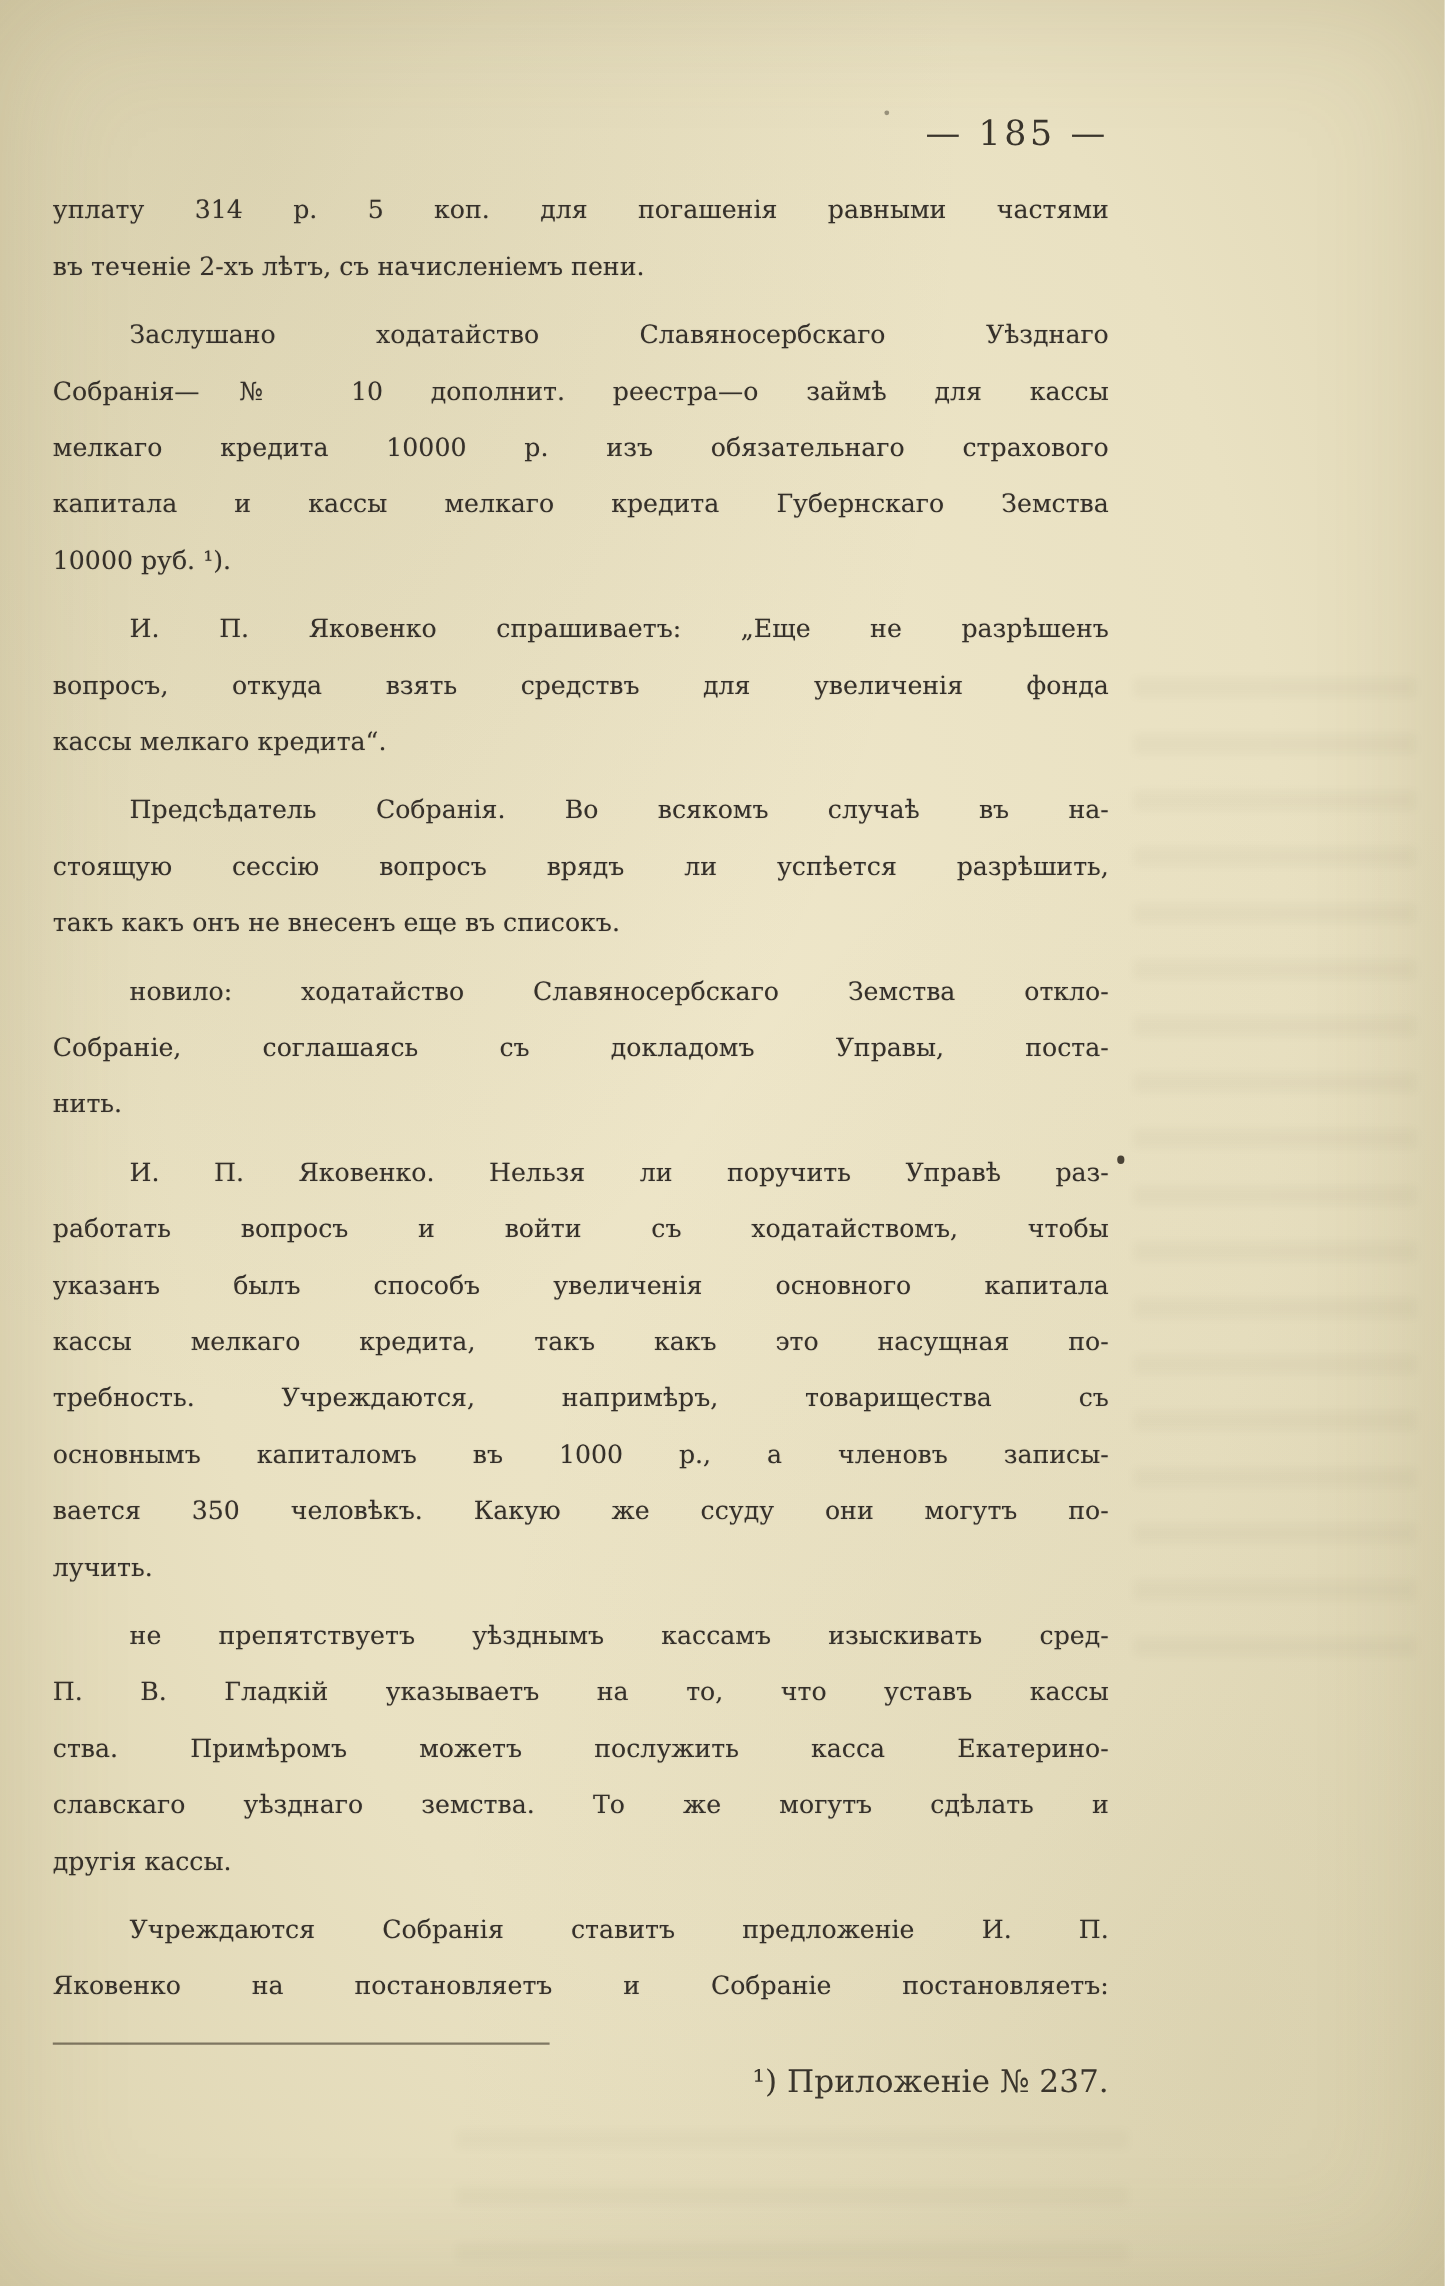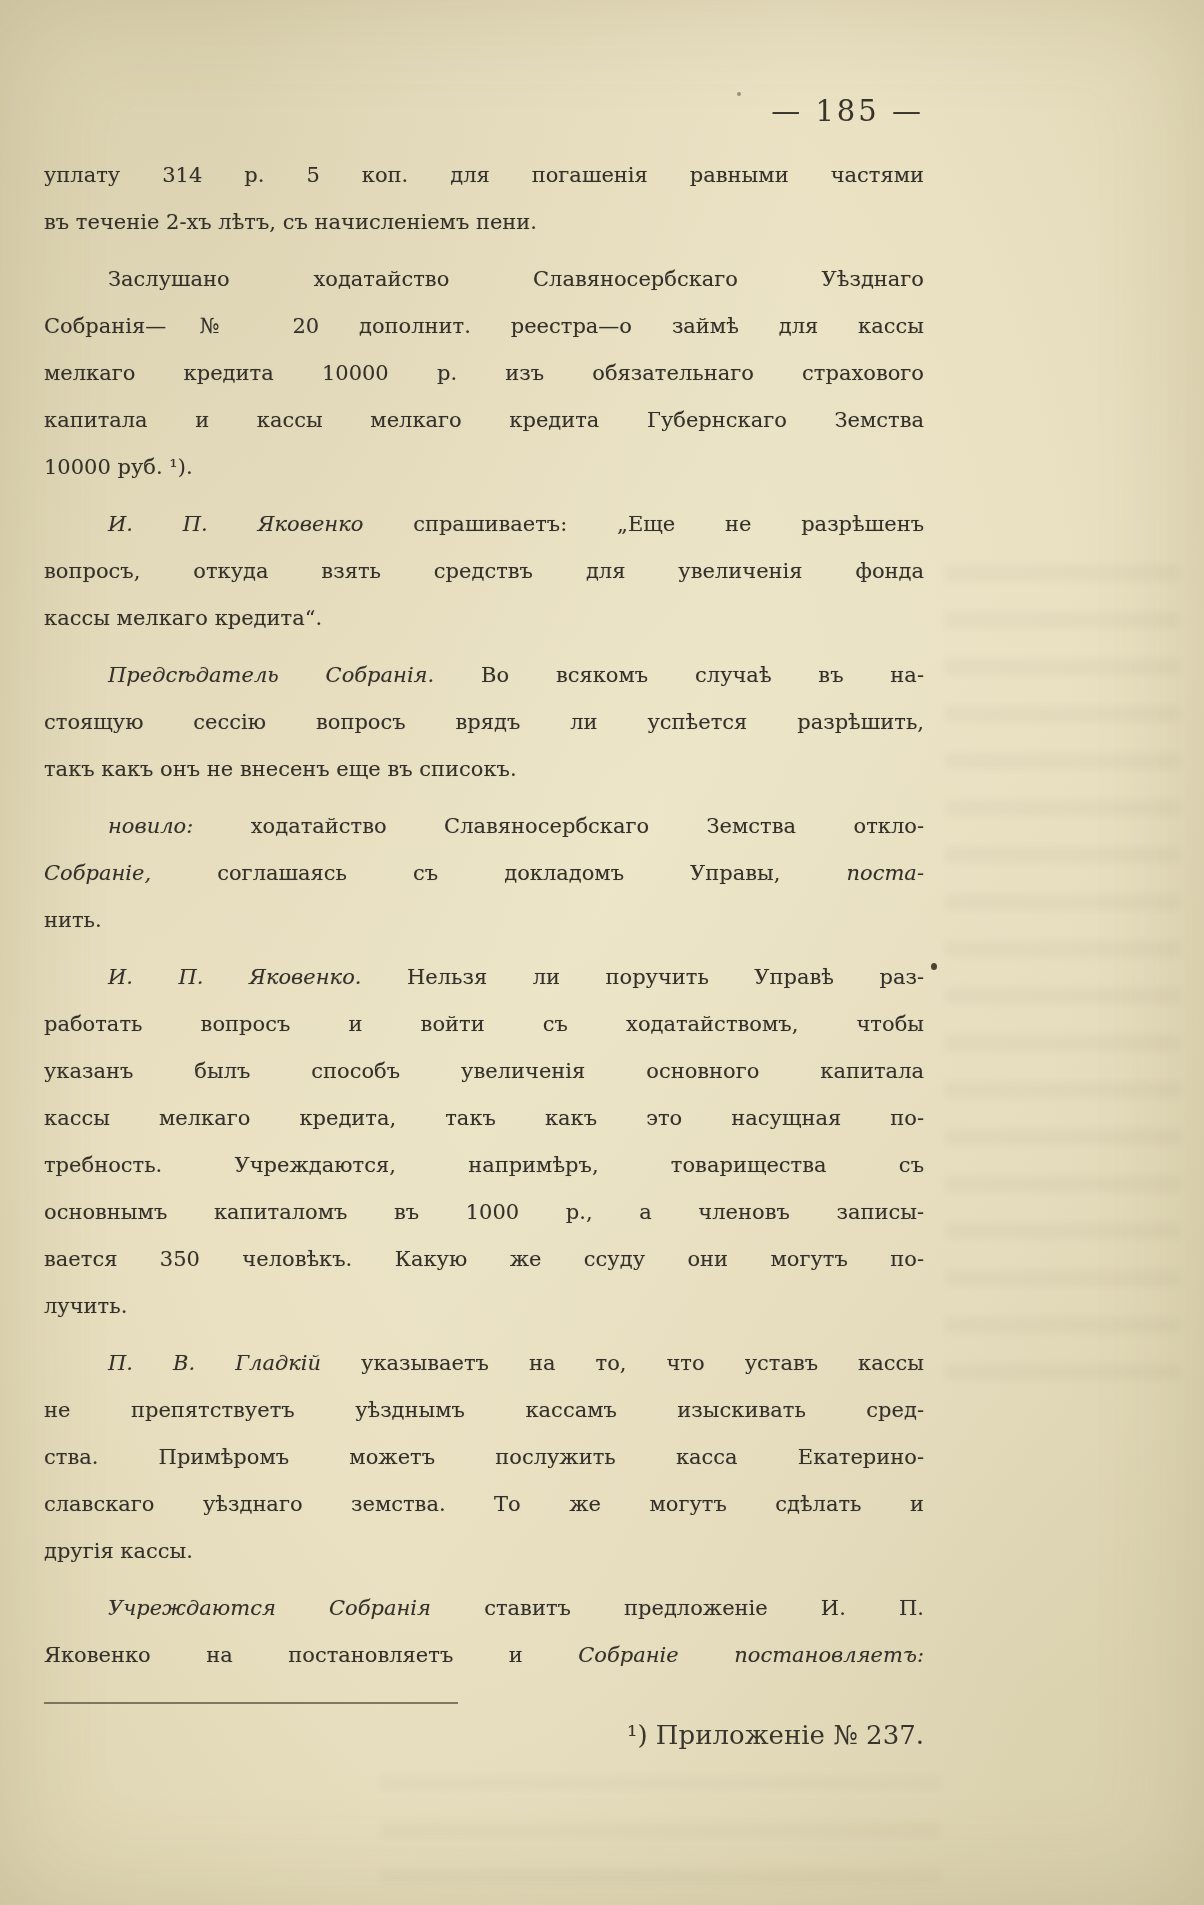--- a/index.html
+++ b/index.html
@@ -51,21 +51,21 @@
     text-rendering: optimizeLegibility;
     text-shadow: 0 0 1px rgba(53,48,42,0.25);
   }
 
   .para + .para { margin-top: 10px; }
   .para.indent .line:first-child { text-indent: 64px; }
 
   .line { text-align: justify; text-align-last: left; }
   .line.just { text-align-last: justify; }
 
-  .em { font-style: italic; }
+  .em { }
 
   .footnote { position: absolute; left: 44px; top: 1702px; width: 880px; }
   .footnote-rule {
     width: 414px; height: 0;
     border-top: 2px solid rgba(72,65,50,0.65);
     margin: 0 0 16px 0;
   }
   .footnote-text { font-size: 26px; padding-left: 58px; color: #3a352c; text-align: right; }
 </style>
 </head>
@@ -77,21 +77,21 @@
 
   <div class="page-number">— 185 —</div>
 
   <div class="text-block">
       <div class="para">
         <div class="line just"><span class="rm">уплату 314 р. 5 коп. для погашенія равными частями</span></div>
         <div class="line"><span class="rm">въ теченіе 2-хъ лѣтъ, съ начисленіемъ пени.</span></div>
       </div>
       <div class="para indent">
         <div class="line just"><span class="rm">Заслушано ходатайство Славяносербскаго Уѣзднаго</span></div>
-        <div class="line just"><span class="rm">Собранія—№ 20 дополнит. реестра—о займѣ для кассы</span></div>
+        <div class="line just"><span class="rm">Собранія—№ 10 дополнит. реестра—о займѣ для кассы</span></div>
         <div class="line just"><span class="rm">мелкаго кредита 10000 р. изъ обязательнаго страхового</span></div>
         <div class="line just"><span class="rm">капитала и кассы мелкаго кредита Губернскаго Земства</span></div>
         <div class="line"><span class="rm">10000 руб. ¹).</span></div>
       </div>
       <div class="para indent">
         <div class="line just"><span class="em">И. П. Яковенко</span><span class="rm"> спрашиваетъ: „Еще не разрѣшенъ</span></div>
         <div class="line just"><span class="rm">вопросъ, откуда взять средствъ для увеличенія фонда</span></div>
         <div class="line"><span class="rm">кассы мелкаго кредита“.</span></div>
       </div>
       <div class="para indent">
@@ -108,22 +108,22 @@
         <div class="line just"><span class="em">И. П. Яковенко.</span><span class="rm"> Нельзя ли поручить Управѣ раз-</span></div>
         <div class="line just"><span class="rm">работать вопросъ и войти съ ходатайствомъ, чтобы</span></div>
         <div class="line just"><span class="rm">указанъ былъ способъ увеличенія основного капитала</span></div>
         <div class="line just"><span class="rm">кассы мелкаго кредита, такъ какъ это насущная по-</span></div>
         <div class="line just"><span class="rm">требность. Учреждаются, напримѣръ, товарищества съ</span></div>
         <div class="line just"><span class="rm">основнымъ капиталомъ въ 1000 р., а членовъ записы-</span></div>
         <div class="line just"><span class="rm">вается 350 человѣкъ. Какую же ссуду они могутъ по-</span></div>
         <div class="line"><span class="rm">лучить.</span></div>
       </div>
       <div class="para indent">
+        <div class="line just"><span class="rm">не препятствуетъ уѣзднымъ кассамъ изыскивать сред-</span></div>
         <div class="line just"><span class="em">П. В. Гладкій</span><span class="rm"> указываетъ на то, что уставъ кассы</span></div>
-        <div class="line just"><span class="rm">не препятствуетъ уѣзднымъ кассамъ изыскивать сред-</span></div>
         <div class="line just"><span class="rm">ства. Примѣромъ можетъ послужить касса Екатерино-</span></div>
         <div class="line just"><span class="rm">славскаго уѣзднаго земства. То же могутъ сдѣлать и</span></div>
         <div class="line"><span class="rm">другія кассы.</span></div>
       </div>
       <div class="para indent">
         <div class="line just"><span class="em">Учреждаются Собранія</span><span class="rm"> ставитъ предложеніе И. П.</span></div>
         <div class="line just"><span class="rm">Яковенко на постановляетъ и </span><span class="em">Собраніе постановляетъ:</span></div>
       </div>
     </div>
 

